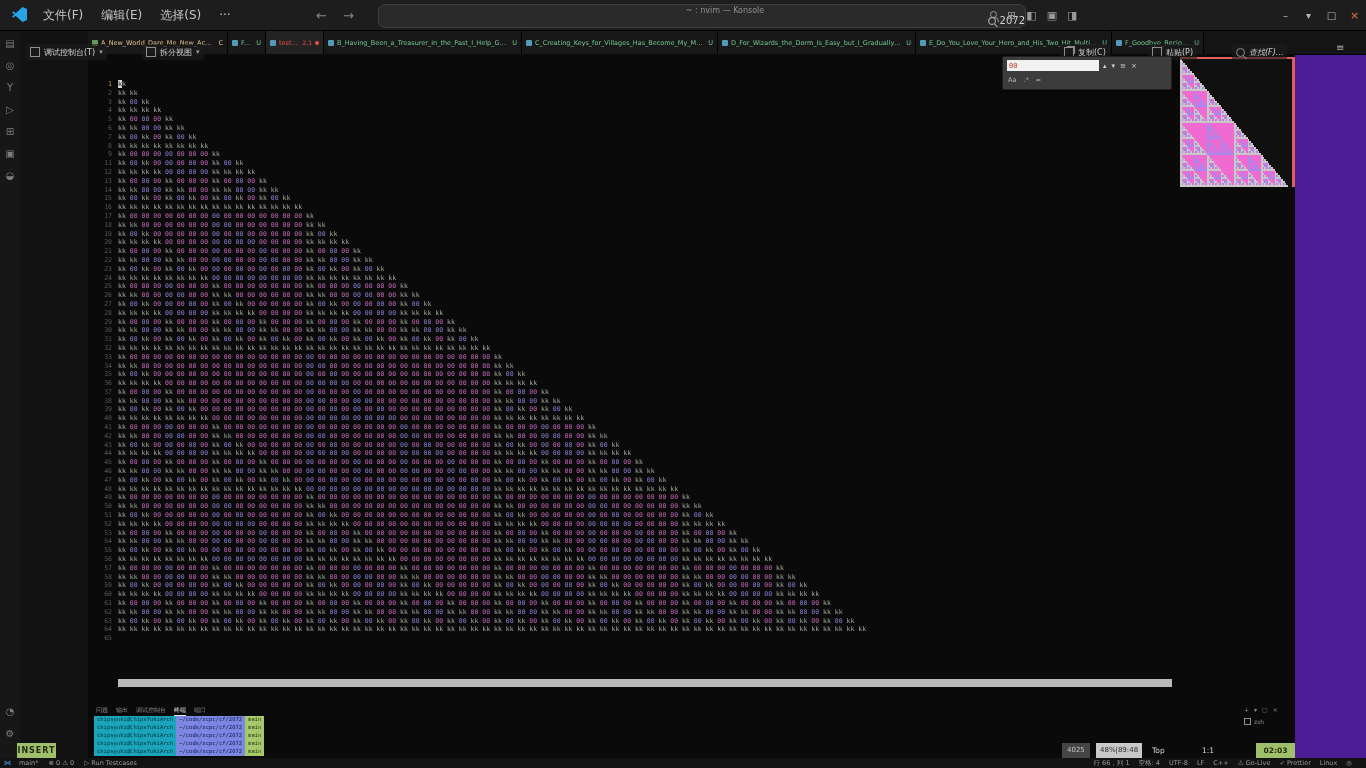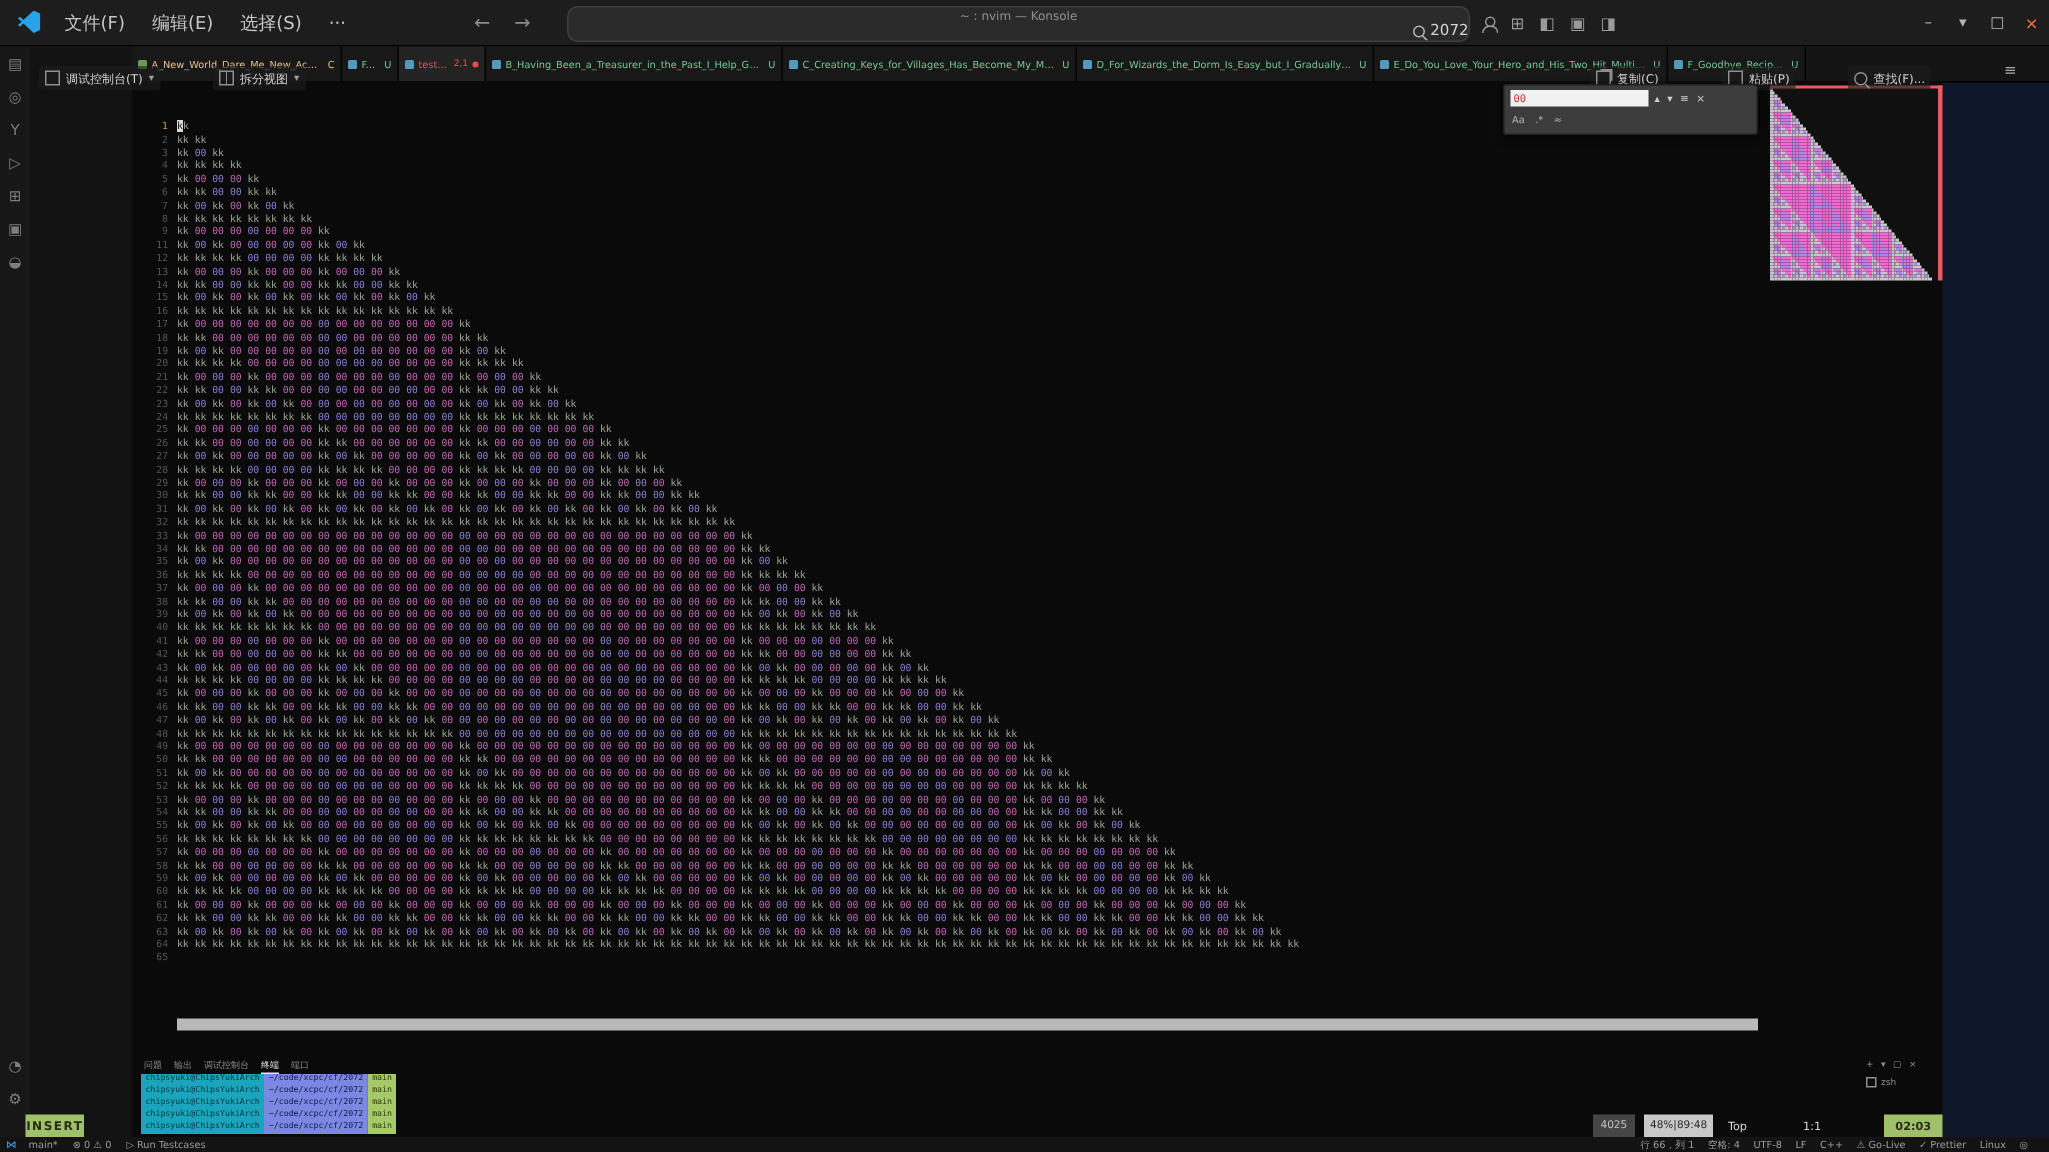--- a/index.html
+++ b/index.html
@@ -1,27 +1,27 @@
 <!DOCTYPE html>
 <html><head>
 <meta charset="utf-8">
 <style>
   html,body{margin:0;padding:0;background:#000;}
-  #screen{position:relative;width:1366px;height:768px;background:#0f172a;overflow:hidden;
+  #screen{position:relative;width:1366px;height:768px;background:#4c1d95;overflow:hidden;
           font-family:"DejaVu Sans",sans-serif;color:#ccc;}
 
   
   .titlebar{position:absolute;left:0;top:0;width:1366px;height:30px;background:#1d1d1d;border-bottom:1px solid #000;}
   .logo{position:absolute;left:12px;top:7px;width:15px;height:15px;background:#2aa2e8;
         clip-path:polygon(70% 0,100% 14%,100% 86%,70% 100%,24% 58%,9% 72%,0 64%,17% 50%,0 36%,9% 28%,24% 42%);}
   .menus{position:absolute;left:34px;top:0;height:30px;display:flex;align-items:center;font-size:12px;color:#c5c5c5;}
   .menu-item{padding:3px 9px;border-radius:4px;}
   .nav{position:absolute;left:316px;top:0;height:30px;display:flex;gap:16px;align-items:center;color:#8a8a8a;font-size:13px;}
   .cmdcenter{position:absolute;left:378px;top:4px;width:600px;height:22px;background:#2a2a2a;border:1px solid #3e3e3e;
-             border-radius:7px;text-align:center;overflow:hidden;}
+             border-radius:7px;text-align:center;overflow:hidden;padding-left:46px;}
   .cc-title{font-size:8px;color:#8f8f8f;line-height:9px;margin-top:1px;}
   .cc-query{font-size:10px;color:#d2d2d2;line-height:11px;display:flex;align-items:center;justify-content:flex-end;gap:4px;}
   .mag{display:inline-block;width:6px;height:6px;border:1px solid #b5b5b5;border-radius:50%;position:relative;}
   .mag span{position:absolute;right:-3px;bottom:-2px;width:4px;height:1px;background:#b5b5b5;transform:rotate(45deg);}
   .tb-icons{position:absolute;left:988px;top:0;height:30px;display:flex;align-items:center;gap:10px;color:#9a9a9a;font-size:11px;}
   .person{width:9px;height:9px;position:relative;}
   .person i{position:absolute;left:2px;top:0;width:5px;height:5px;border:1px solid #9a9a9a;border-radius:50%;}
   .person b{position:absolute;left:0;top:6px;width:9px;height:4px;border:1px solid #9a9a9a;border-bottom:0;border-radius:5px 5px 0 0;}
   .win-controls{position:absolute;right:0;top:0;height:30px;display:flex;align-items:center;}
   .wc{width:23px;text-align:center;font-size:10px;color:#b5b5b5;}
@@ -2539,21 +2539,21 @@
         <span class="chev">▾</span>
       </div>
       <div class="ktb-btn" style="left: 1060px;">
         <span class="ktb-ic ic-copy"></span>
         <span>复制(C)</span>
       </div>
       <div class="ktb-btn" style="left: 1148px;">
         <span class="ktb-ic"></span>
         <span>粘贴(P)</span>
       </div>
-      <div class="ktb-btn" style="left: 1232px;">
+      <div class="ktb-btn" style="left: 1232px; font-style: italic;">
         <span class="ktb-ic ic-find">
           <i></i>
         </span>
         <span>查找(F)...</span>
       </div>
     </div>
 
   <div class="findbar">
     <input class="fb-input" value="00" style="">
     <div class="fb-nav">

